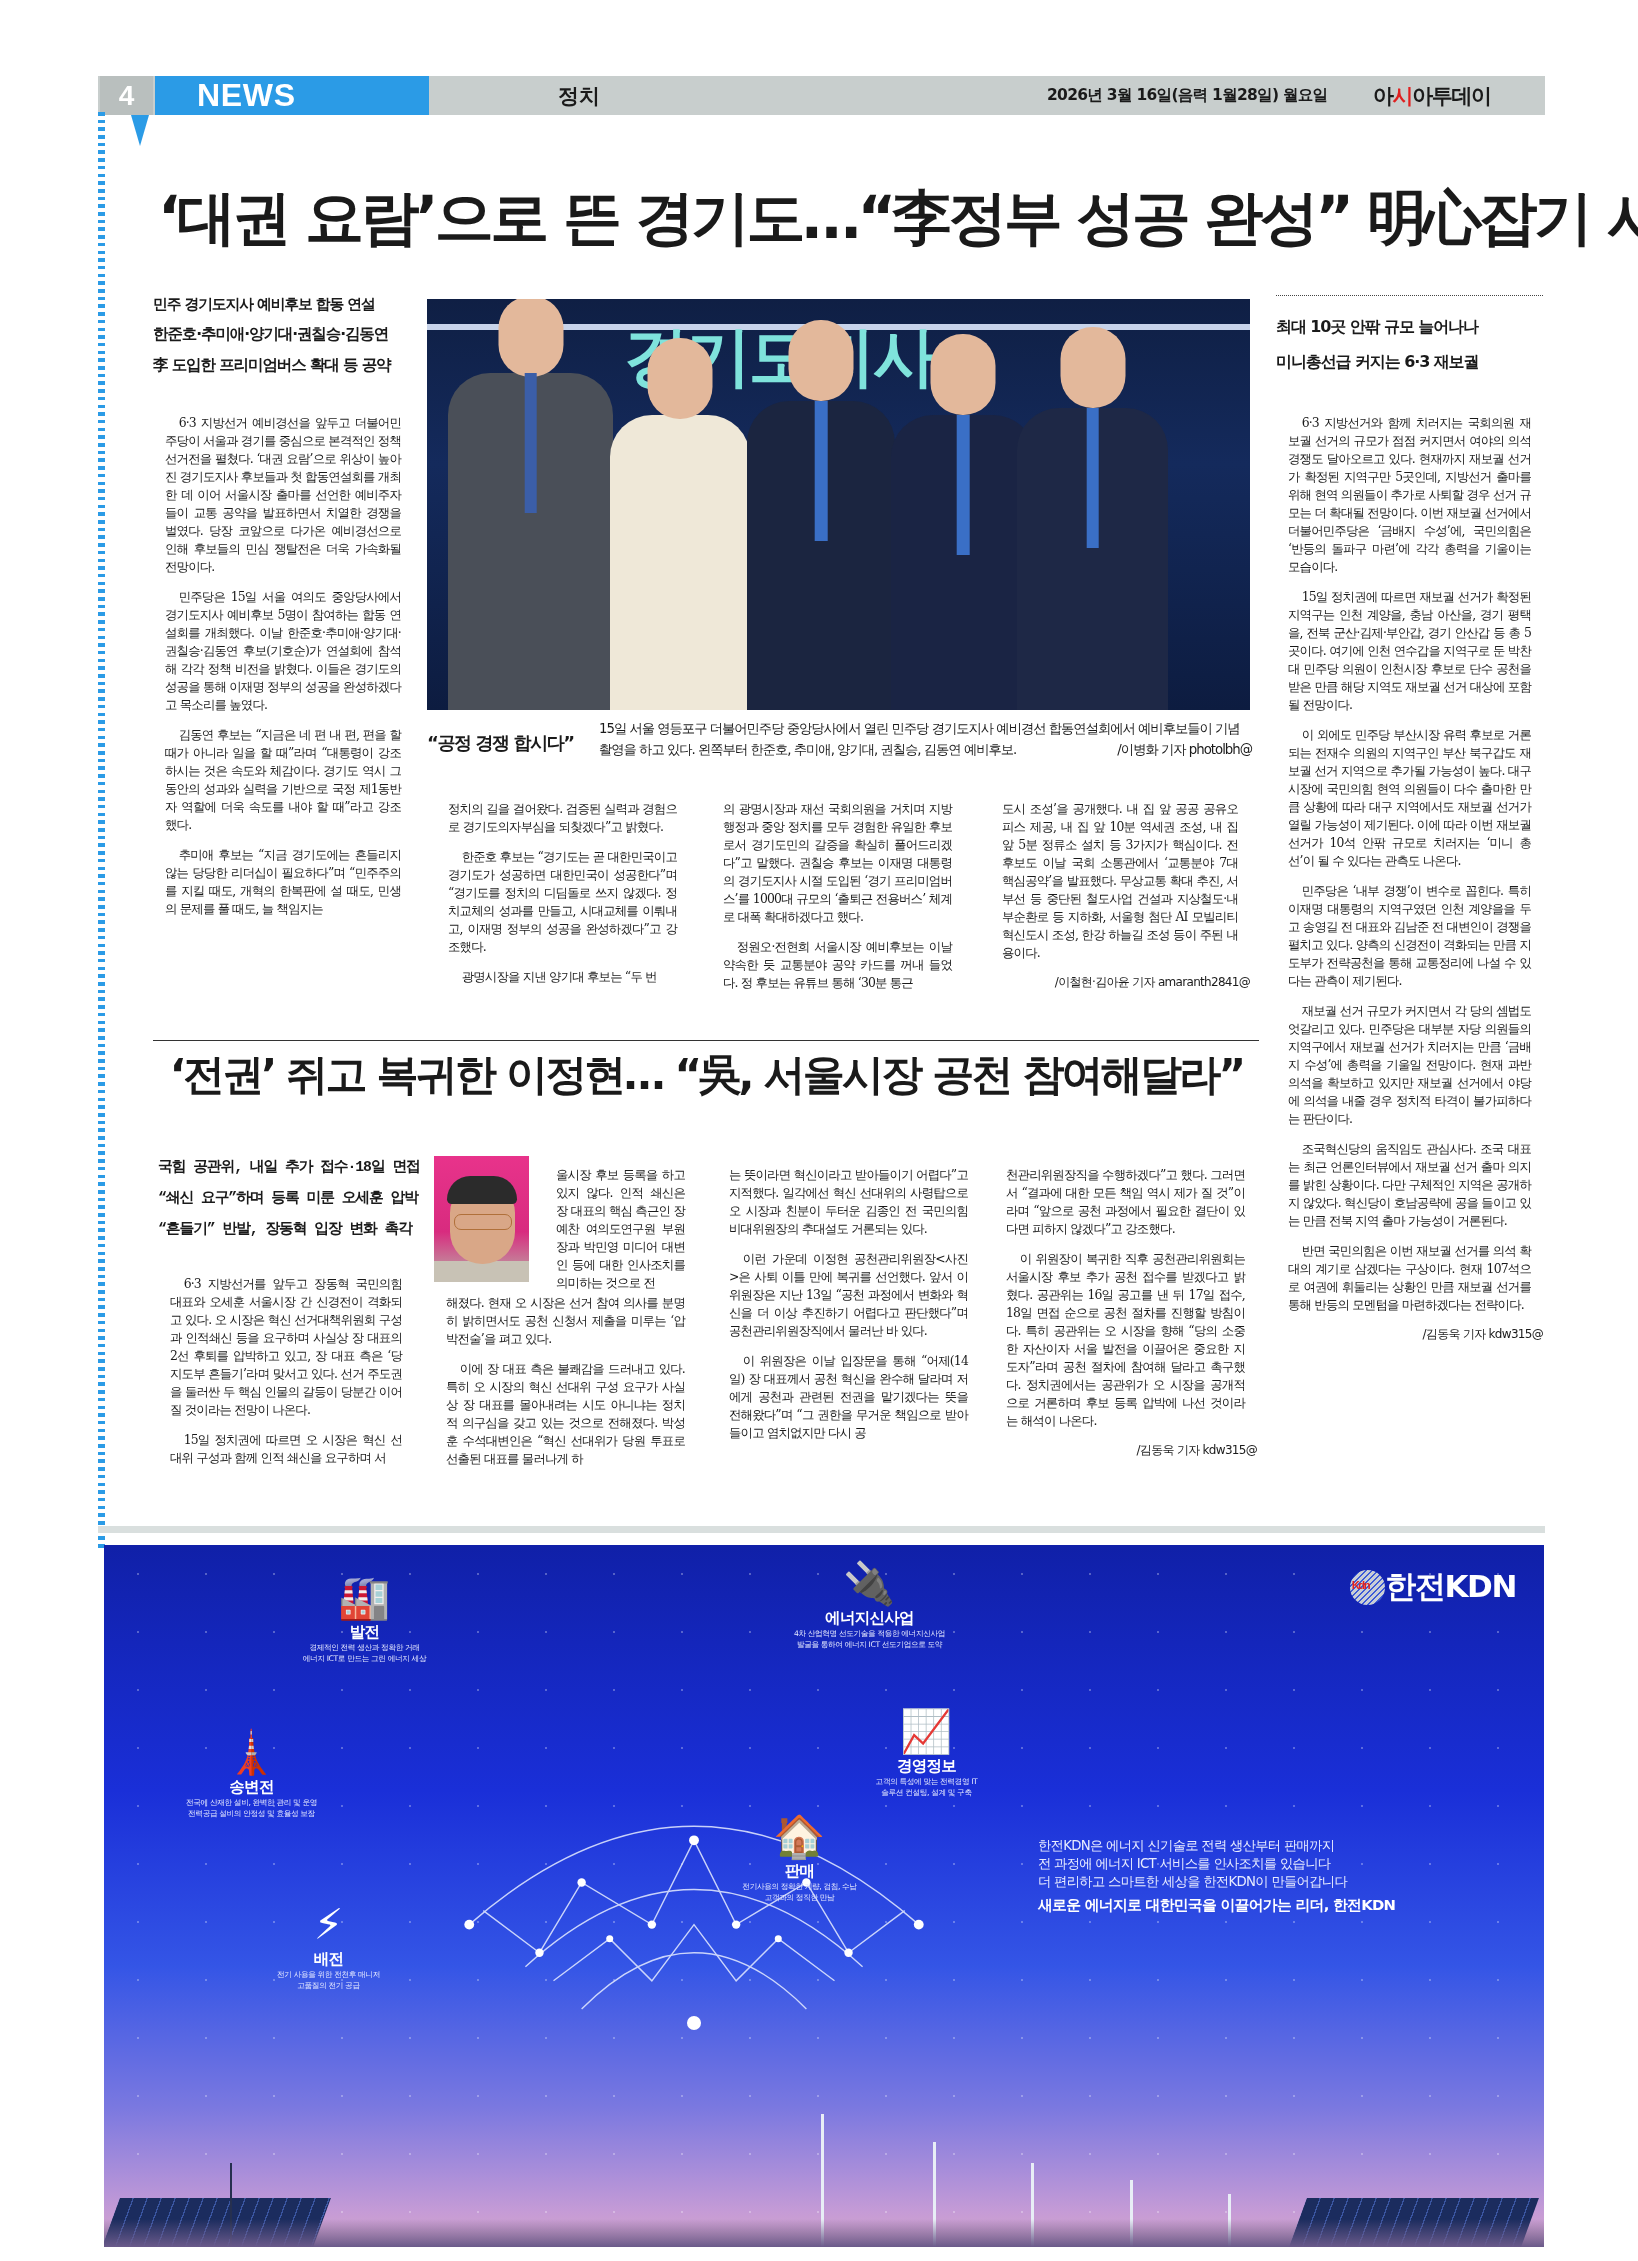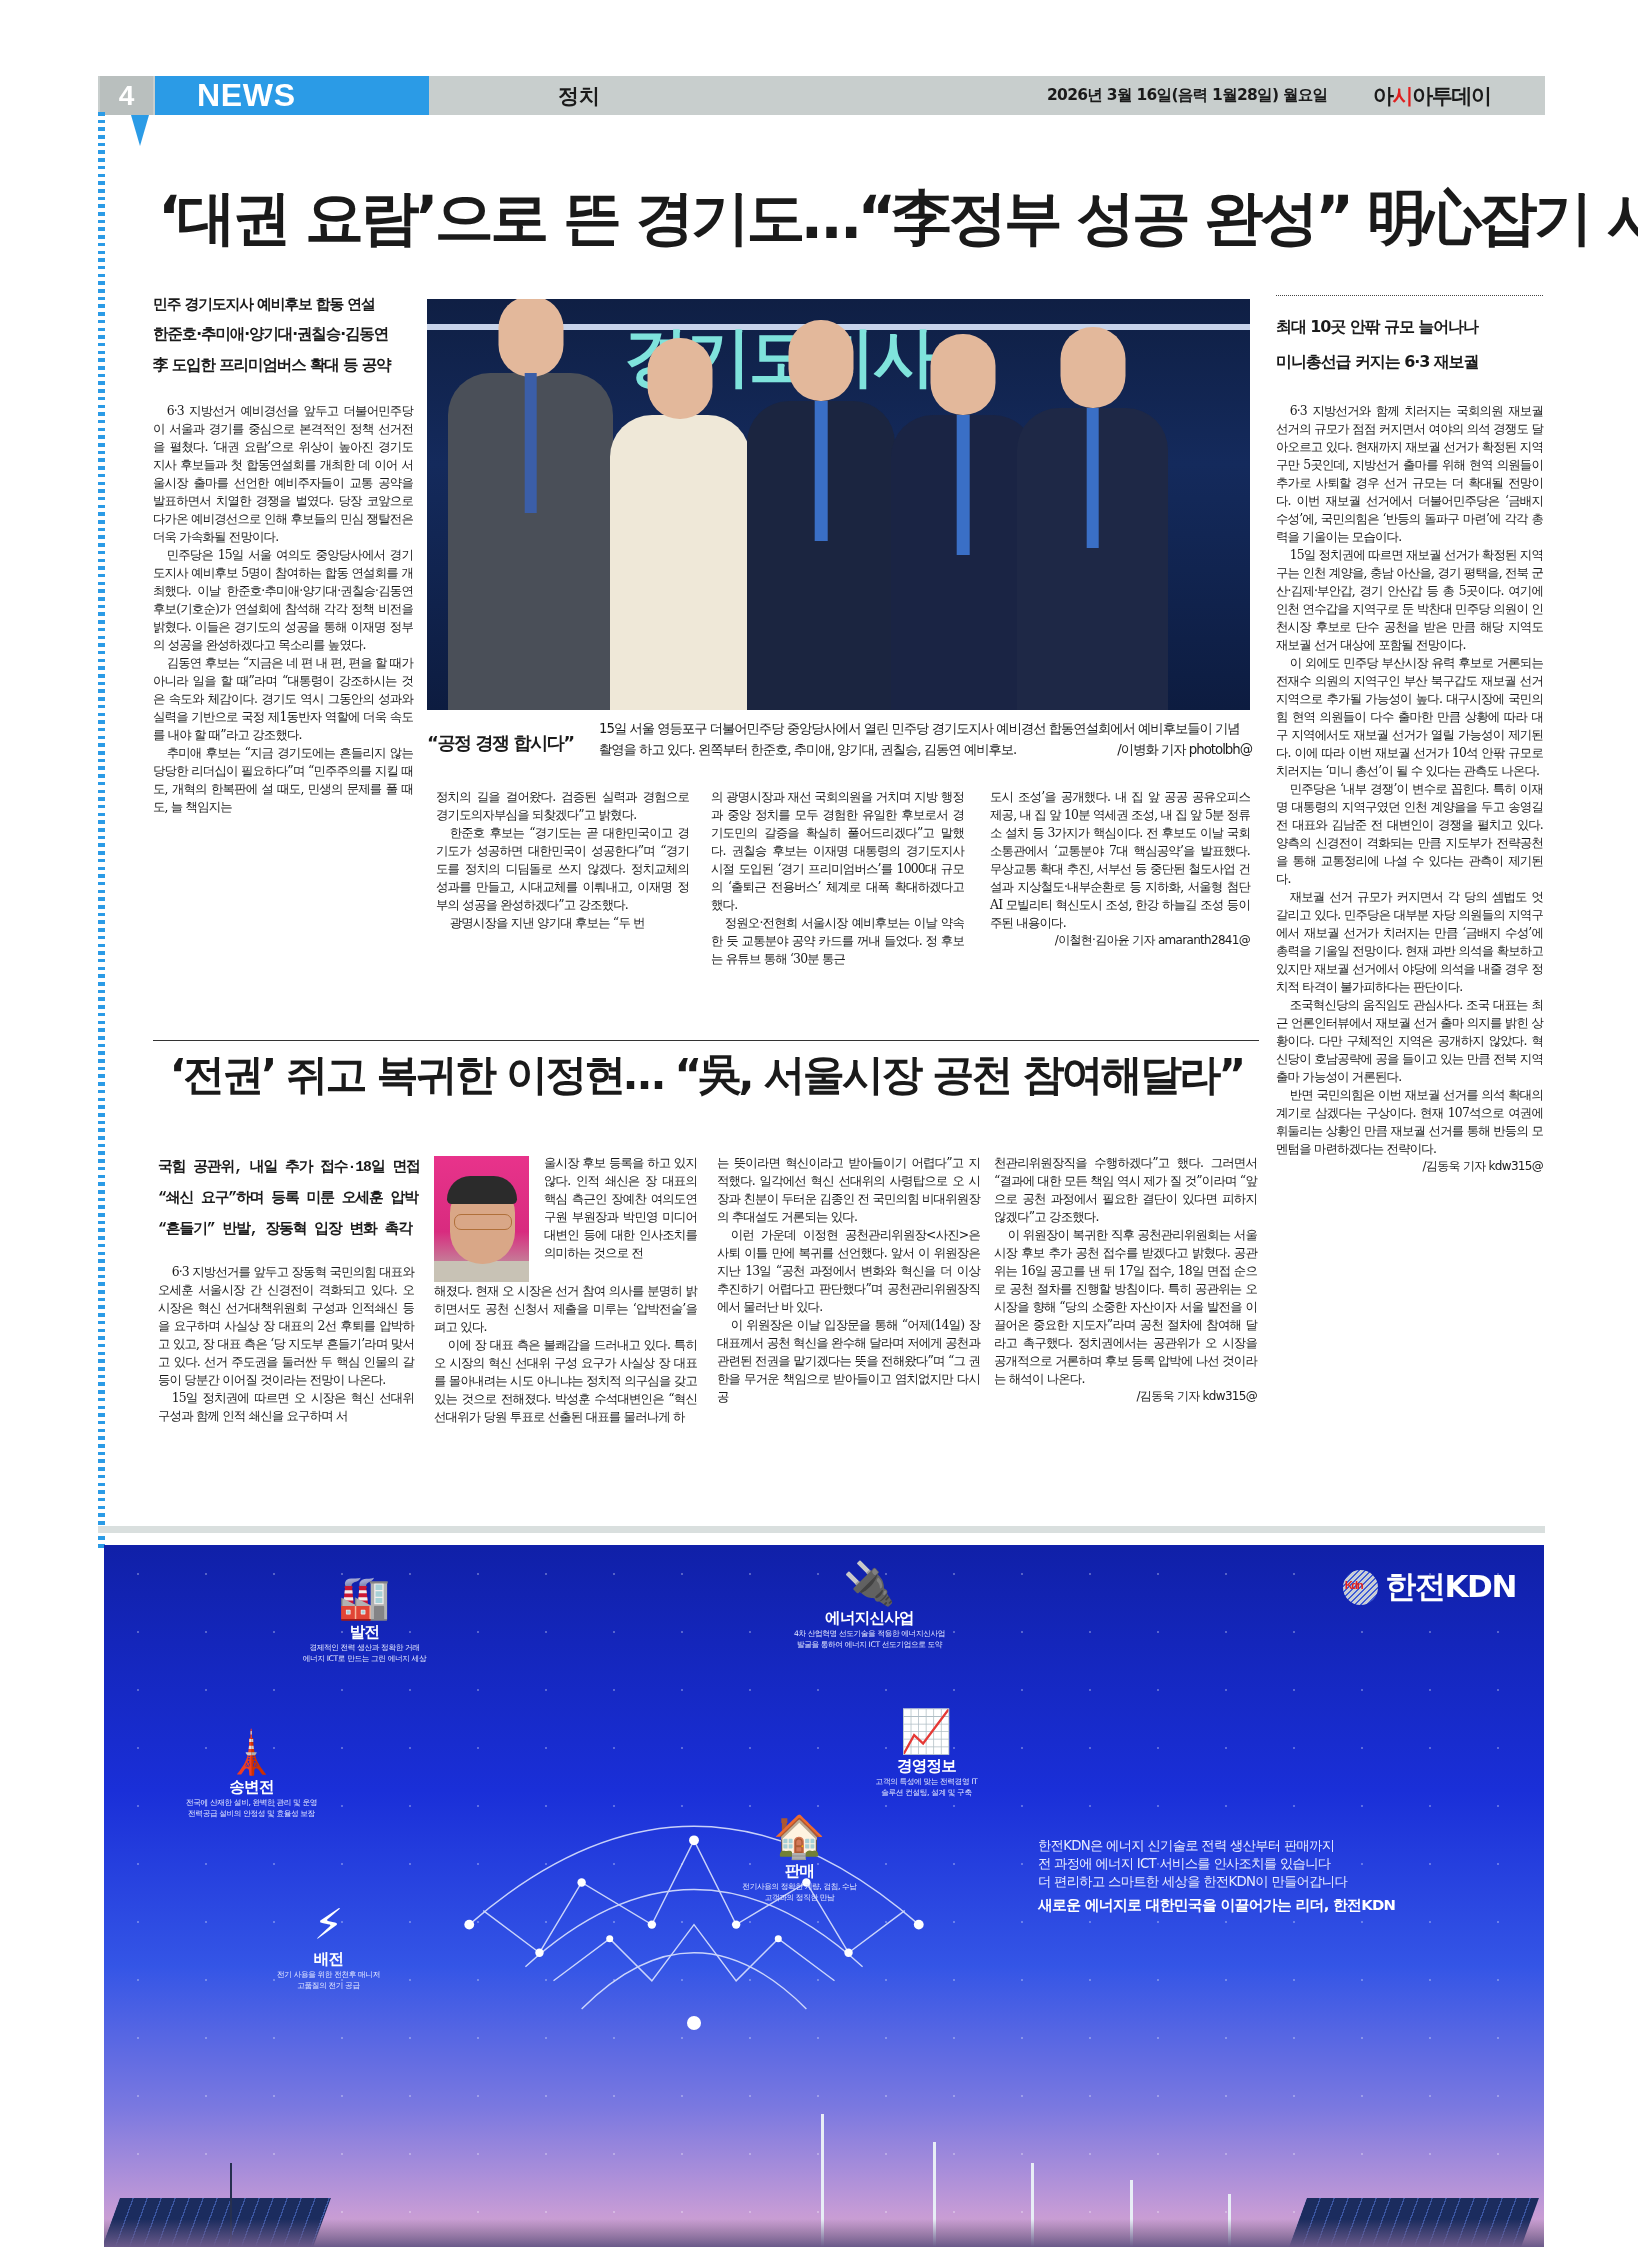--- a/index.html
+++ b/index.html
@@ -15,42 +15,42 @@
   .hdr-section{left:558px;top:76px;height:39px;display:flex;align-items:center;font:bold 21px "DejaVu Sans",sans-serif;}
   .hdr-date{left:1047px;top:76px;height:39px;display:flex;align-items:center;font:bold 15.5px "DejaVu Sans",sans-serif;letter-spacing:-0.7px;}
   .hdr-logo{left:1373px;top:76px;height:39px;display:flex;align-items:center;font:bold 21px "DejaVu Sans",sans-serif;letter-spacing:-1.4px;}
   .hdr-logo .red{color:#e02020;}
   
   .h1{left:158px;top:179px;width:1377px;font:bold 59px "DejaVu Sans",sans-serif;letter-spacing:-3.5px;white-space:nowrap;}
   .h2{left:162px;top:1047px;width:1089px;text-align:center;font:bold 42px "DejaVu Sans",sans-serif;letter-spacing:-2.8px;white-space:nowrap;}
   .sub{font:bold 15.5px "DejaVu Sans",sans-serif;line-height:31px;letter-spacing:-1.1px;white-space:nowrap;}
   .sub .first{font-size:14.8px;}
   .body{font:12.4px "DejaVu Serif",serif;line-height:18px;letter-spacing:-0.8px;text-align:justify;}
-  .body p{margin:0;text-indent:1.1em;}
+  .body p{margin:12px;text-indent:1.1em;}
   .byline{text-align:right;font:12px "DejaVu Sans",sans-serif;letter-spacing:-0.7px;}
   .photo{left:427px;top:299px;width:823px;height:411px;background:linear-gradient(180deg,#0f1f44 0%,#142a5c 40%,#0d1c40 100%);overflow:hidden;}
   .photo .banner{position:absolute;left:197px;top:14px;font:bold 65px "DejaVu Sans",sans-serif;color:#7fe3dc;letter-spacing:-2.8px;}
   .photo .strip{position:absolute;left:0;top:25px;width:100%;height:5.6px;background:#c7d3ea;}
   .person{position:absolute;bottom:0;border-radius:42px 42px 0 0;}
   .person .head{position:absolute;left:50%;transform:translateX(-50%);width:65px;height:81px;border-radius:32px;background:#e3b89b;}
   .person .tie{position:absolute;left:50%;transform:translateX(-50%);width:12.6px;height:140px;background:#3a6fc6;}
   .caption-title{left:427px;top:731px;font:bold 18px "DejaVu Sans",sans-serif;letter-spacing:-1.4px;}
   .caption-text{left:599px;top:718px;width:653px;font:13.3px "DejaVu Sans",sans-serif;line-height:21px;letter-spacing:-1px;white-space:nowrap;}
   .divider{left:153px;top:1040px;width:1106px;height:1.4px;background:#333;}
   .dotted{left:1276px;top:295px;width:267px;border-top:1.4px dotted #444;}
   .footer-band{left:98px;top:1526px;width:1447px;height:7px;background:#d9dfde;}
   .mugshot{left:434px;top:1156px;width:95px;height:126px;background:linear-gradient(180deg,#e8338b 0%,#d82b7f 60%,#b9b3a8 100%);overflow:hidden;}
   .mugshot .face{position:absolute;left:15.5px;top:25px;width:65px;height:83px;border-radius:32px;background:#d9a787;}
   .mugshot .hair{position:absolute;left:12.6px;top:19.7px;width:70px;height:28px;border-radius:35px 35px 7px 7px;background:#2b2b2b;}
   .mugshot .glasses{position:absolute;left:19.7px;top:58px;width:56px;height:14px;border:1.4px solid #b0703a;border-radius:7px;}
   .mugshot .jacket{position:absolute;left:0;top:105px;width:95px;height:28px;background:#c8c2b5;}
   
   .ad{left:104px;top:1545px;width:1440px;height:702px;background:linear-gradient(180deg,#1020a8 0%,#1a2fd8 35%,#3455e6 60%,#7a78e0 80%,#c59bd6 95%,#d9a7c8 100%);overflow:hidden;}
   .ad .stars{position:absolute;inset:0;background-image:radial-gradient(#fff 0.7px,transparent 1.1px);background-size:68px 58px;opacity:.35;}
-  .ad-logo{position:absolute;right:28px;top:21px;display:flex;align-items:center;gap:7px;color:#fff;font:bold 31px "DejaVu Sans",sans-serif;letter-spacing:-1.4px;}
+  .ad-logo{position:absolute;right:28px;top:21px;display:flex;align-items:center;gap:0;color:#fff;font:bold 31px "DejaVu Sans",sans-serif;letter-spacing:-1.4px;}
   .ad-logo .mark{width:35px;height:35px;border-radius:17.6px;background:repeating-linear-gradient(135deg,#c9ced6 0 2.8px,#3d5bd8 2.8px 4.2px);position:relative;}
   .ad-logo .mark span{position:absolute;left:1.4px;top:9.8px;font:bold 11.2px "Liberation Sans",sans-serif;color:#e02020;}
   .ad-head{position:absolute;left:926px;top:125px;color:#fff;font:41px "DejaVu Sans",sans-serif;line-height:58px;letter-spacing:-1.4px;}
   .ad-head .hl{color:#e6f46a;font-weight:bold;}
   .ad-desc{position:absolute;left:934px;top:292px;color:#e8ecff;font:13.3px "DejaVu Sans",sans-serif;line-height:18px;letter-spacing:-0.7px;}
   .ad-slogan{position:absolute;left:934px;top:351px;color:#fff;font:bold 14.8px "DejaVu Sans",sans-serif;letter-spacing:-0.7px;}
   .svc{position:absolute;text-align:center;color:#fff;}
   .svc .icon{font-size:42px;line-height:49px;}
   .svc .t{font:bold 15.5px "DejaVu Sans",sans-serif;letter-spacing:-0.7px;}
   .svc .d{font:7.7px "DejaVu Sans",sans-serif;line-height:10.5px;color:#e6e9ff;letter-spacing:-0.4px;white-space:nowrap;}

